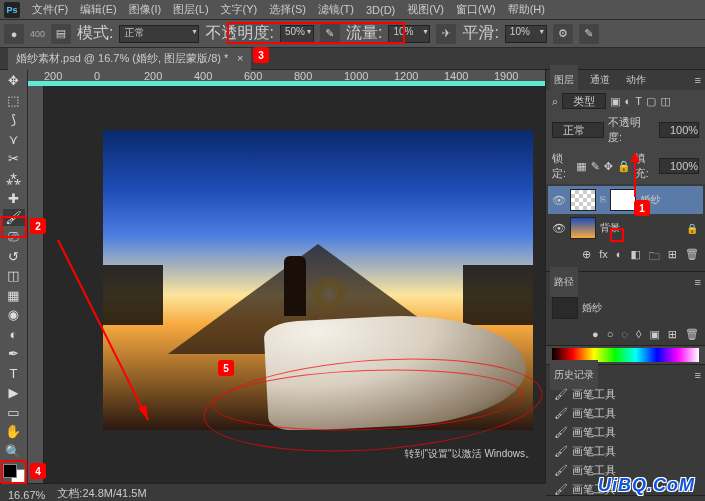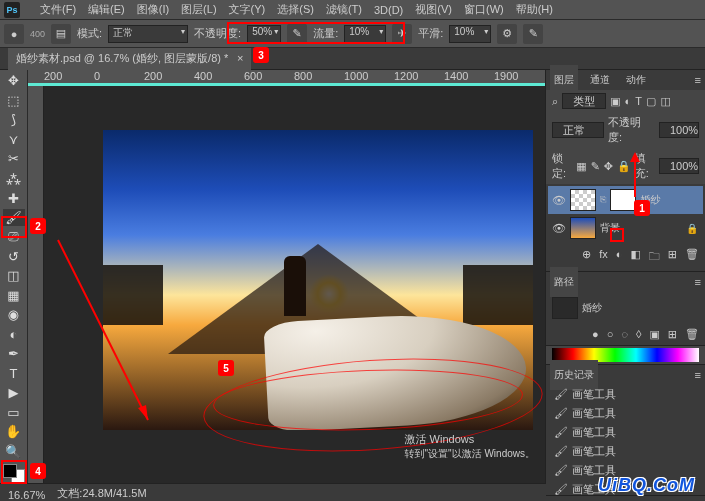--- a/index.html
+++ b/index.html
@@ -1,39 +1,39 @@
 <!DOCTYPE html>
 <html><head>
 <meta charset="utf-8">
 <style>
 *{margin:0;padding:0;box-sizing:border-box;font-family:"Microsoft YaHei",sans-serif;font-size:11px;color:#ccc;user-select:none}
 body{background:#323232;width:705px;height:501px;overflow:hidden;position:relative}
 .menubar{background:#535353;height:20px;display:flex;align-items:center;padding:0 4px;border-bottom:1px solid #2a2a2a}
-.menubar .logo{width:16px;height:16px;background:#222;border-radius:2px;margin-right:14px;display:flex;align-items:center;justify-content:center;color:#4fc3f7;font-size:9px;font-weight:bold}
+.menubar .logo{width:16px;height:16px;background:#222;border-radius:2px;margin-right:6px;display:flex;align-items:center;justify-content:center;color:#4fc3f7;font-size:9px;font-weight:bold}
 .menubar .mi{padding:0 6px;font-size:11px;cursor:pointer}
 .optbar{background:#535353;height:28px;display:flex;align-items:center;padding:0 4px;gap:6px;border-bottom:1px solid #2a2a2a;position:relative}
 .optbar .ico{width:20px;height:20px;background:#444;border-radius:2px;display:flex;align-items:center;justify-content:center}
 .optbar .num{font-size:9px;color:#aaa}
-.optbar .lbl{font-size:11px}
+.optbar .lbl{font-size:16px}
 .optbar select,.optbar .drop{background:#3a3a3a;border:1px solid #222;color:#ccc;height:18px;padding:0 14px 0 4px;font-size:10px;position:relative}
 .optbar .drop::after{content:"▾";position:absolute;right:2px;top:1px;font-size:8px}
 .redbox{position:absolute;border:2px solid #f00;pointer-events:none;z-index:50}
 .badge{position:absolute;width:16px;height:16px;background:#f00;color:#fff;border-radius:3px;display:flex;align-items:center;justify-content:center;font-size:10px;font-weight:bold;z-index:51}
 .tabbar{background:#3a3a3a;height:22px;display:flex;align-items:center;padding:0 8px;border-bottom:1px solid #222}
 .tabbar .tab{background:#535353;padding:9px 8px;font-size:10px;border-radius:2px 2px 0 0}
 .tabbar .tab .x{margin-left:6px;cursor:pointer}
 .workspace{display:flex;height:413px}
 .toolcol{width:28px;background:#535353;display:flex;flex-direction:column;align-items:center;padding-top:2px;gap:2px;border-right:1px solid #2a2a2a}
 .tool{width:22px;height:20px;display:flex;align-items:center;justify-content:center;cursor:pointer;position:relative;font-size:13px;color:#ddd}
 .tool.sel{background:#3a3a3a}
 .swatch{width:22px;height:22px;position:relative;margin-top:2px}
 .swatch .fg{position:absolute;width:14px;height:14px;background:#000;border:1px solid #888;top:0;left:0}
 .swatch .bg{position:absolute;width:14px;height:14px;background:#fff;border:1px solid #888;bottom:0;right:0}
 .canvas{flex:1;background:#282828;position:relative;overflow:hidden}
-.ruler-h{height:16px;background:#535353;border-bottom:3px solid #5eead4;display:flex;font-size:8px;color:#888;padding-left:16px;overflow:hidden}
+.ruler-h{height:16px;background:#535353;border-bottom:5px solid #5eead4;display:flex;font-size:8px;color:#888;padding-left:16px;overflow:hidden}
 .ruler-h div{width:50px;flex-shrink:0}
 .ruler-v{position:absolute;left:0;top:16px;bottom:0;width:16px;background:#535353;border-right:1px solid #222}
 .imgwrap{position:absolute;left:75px;top:60px;width:430px;height:300px;overflow:hidden}
 .sky{position:absolute;inset:0;background:linear-gradient(180deg,#0a2a6b 0%,#1e4db8 20%,#4a7de0 35%,#fde59b 55%,#f7a93e 65%,#2a1810 100%)}
 .sun{position:absolute;left:48%;top:48%;width:40px;height:40px;background:radial-gradient(circle,#fff8e1 0%,#ffd54f 40%,transparent 70%);border-radius:50%}
 .pyr{position:absolute;left:50%;top:38%;transform:translateX(-50%);width:0;height:0;border-left:150px solid transparent;border-right:150px solid transparent;border-bottom:110px solid rgba(30,20,15,.7)}
 .bldg{position:absolute;bottom:35%;height:60px;background:rgba(20,15,10,.85)}
 .couple{position:absolute;left:42%;top:42%;width:22px;height:60px;background:#1a0f08;border-radius:6px 6px 0 0}
 .dress{position:absolute;left:38%;top:62%;width:260px;height:110px;background:radial-gradient(ellipse at 20% 10%,#f5f0e8 0%,#d8cfc0 40%,#8a7a65 80%,#3a2f20 100%);border-radius:20% 80% 70% 20%;transform:rotate(-3deg)}
 .redscrib{position:absolute;border:1px solid rgba(255,0,0,.7);border-radius:50%;pointer-events:none}
@@ -301,16 +301,15 @@
     </div>
   </div>
 </div>
 
 <div class="statusbar">
   <span>16.67%</span>
   <span><span>文档:</span><span>24.8M/41.5M</span></span>
 </div>
 
 <div class="watermark">
-  <div>激活 Windows</div>
   <div style="font-size:10px">转到"设置"以激活 Windows。</div>
 </div>
 <div class="uibq">UiBQ.CoM</div>
 
 </body></html>

